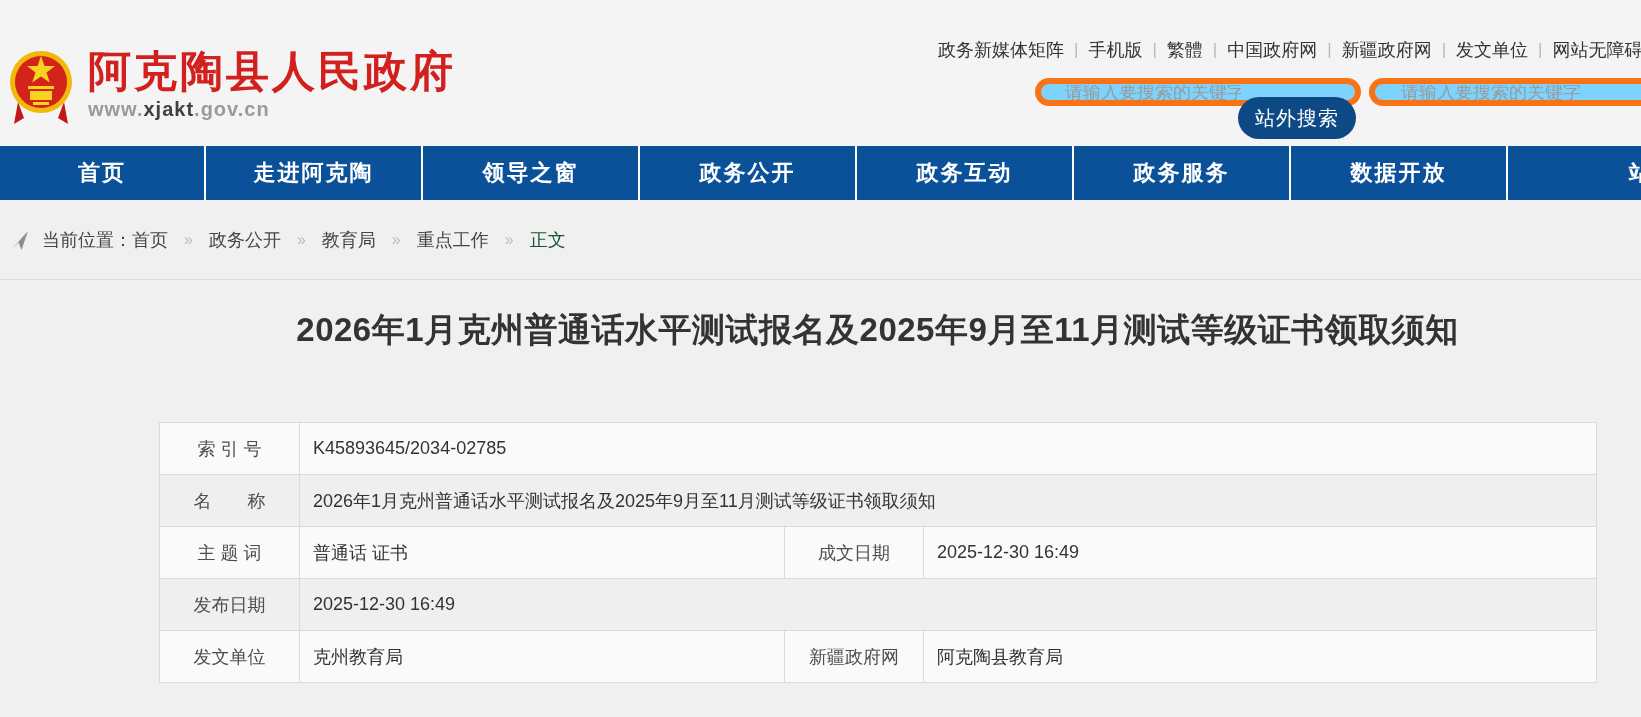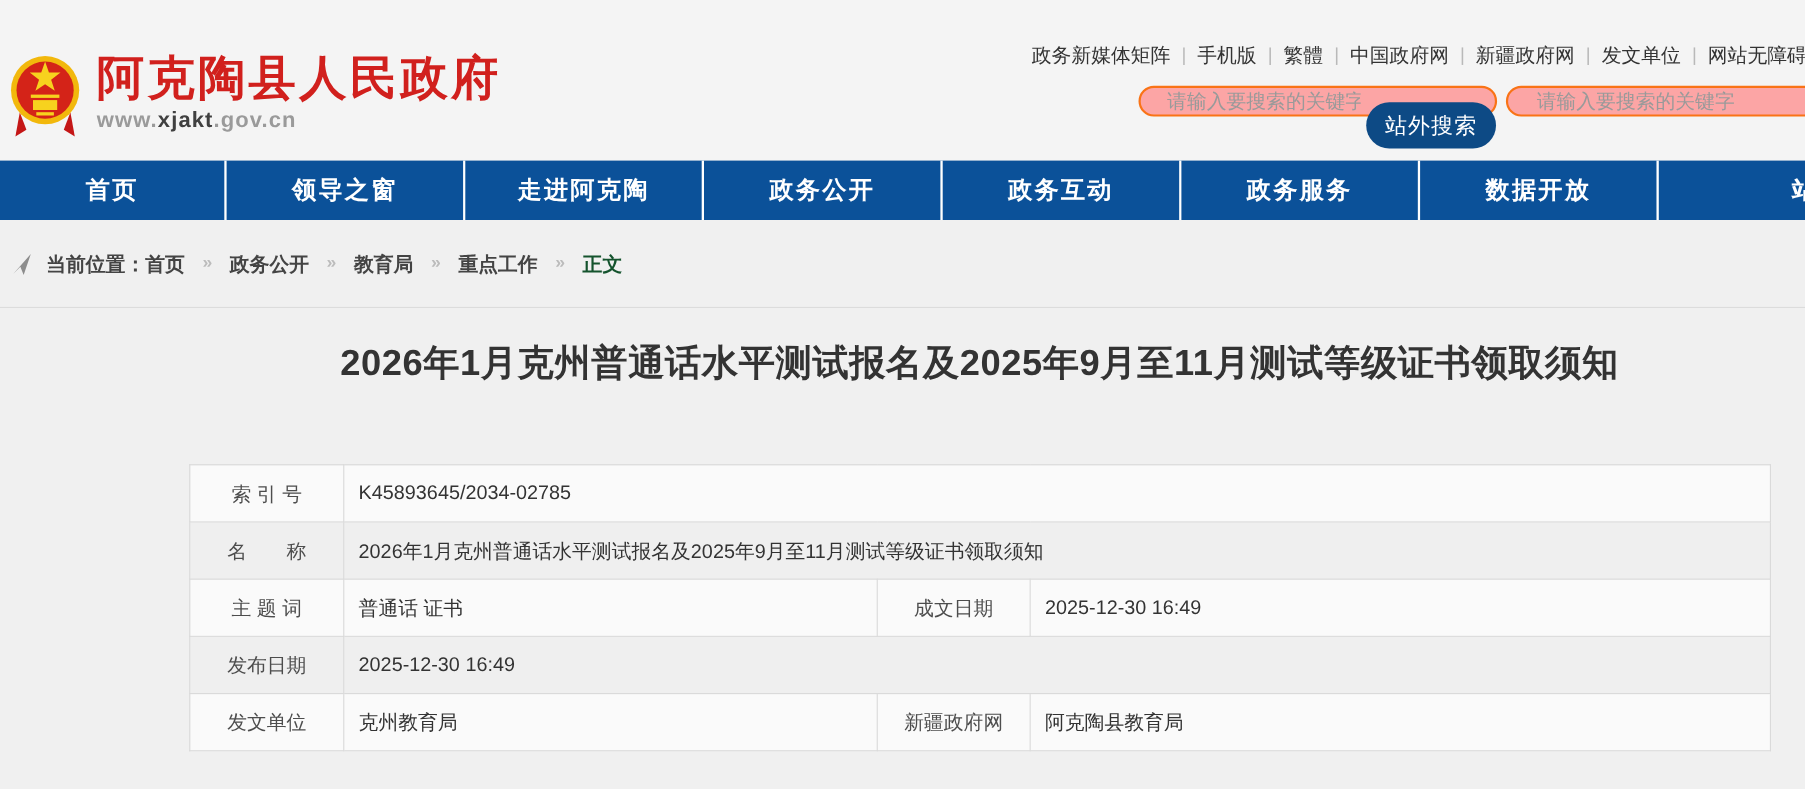--- a/index.html
+++ b/index.html
@@ -13,47 +13,47 @@
   .hdr { position:absolute; top:0; left:0; width:100%; height:146px; background:#f4f4f4; }
   .logo { position:absolute; left:8px; top:40px; display:flex; gap:14px; align-items:flex-start; cursor:pointer; }
   .site-text { padding-top:8px; }
   .site-name { font-size:43px; font-weight:bold; color:#d1201d; letter-spacing:3px; line-height:1.1; }
   .site-url  { margin-top:3px; font-size:20px; font-weight:bold; color:#9a9a9a; letter-spacing:1px; }
   .site-url .red { color:#404040; }
   .top-links { position:absolute; left:938px; top:38px; display:flex; align-items:center; white-space:nowrap; font-size:18px; color:#333; }
   .top-links .lnk { cursor:pointer; }
   .top-links .sep { color:#b9b9b9; margin:0 10px; font-size:17px; }
   .search-row { position:absolute; top:78px; left:1035px; display:flex; gap:8px; }
-  .pill { height:28px; background:#fca5a5; border:2px solid #f97316; border-radius:20px; position:relative; }
+  .pill { height:28px; background:#7dd3fc; border:6px solid #f97316; border-radius:20px; position:relative; }
   .pill1 { width:326px; }
   .pill2 { width:300px; }
   .pill input { border:none; outline:none; background:transparent; height:100%; font-size:18px; color:#333;
                 font-family:"Liberation Sans","DejaVu Sans",sans-serif; }
   .pill1 input { padding-left:24px; width:200px; }
   .pill2 input { padding-left:26px; width:260px; }
   .pill input::placeholder { color:#9a9a9a; }
   .search-btn { position:absolute; right:-1px; top:-1px; height:42px; width:118px; border:none; border-radius:21px;
                 background:#0d4a85; color:#fff; font-size:20px; cursor:pointer; letter-spacing:1px;
                 font-family:"Liberation Sans","DejaVu Sans",sans-serif;margin-top:14px; }
   
   .nav { position:absolute; top:146px; left:0; height:54px; display:flex; width:1900px; }
   .nav-item { background:#0b5199; color:#fff; font-size:22px; font-weight:bold; letter-spacing:2px;
               display:flex; align-items:center; justify-content:center; width:217px; height:54px;
               border-left:2px solid #fff; cursor:pointer; }
   .nav-item:first-child { width:204px; border-left:none; }
   .nav-item:last-child { width:340px; }
   
   .crumb { position:absolute; top:200px; left:0; width:100%; height:80px; border-bottom:1px solid #dcdcdc;
-           display:flex; align-items:center; padding-left:10px; font-size:18px; color:#444;font-weight:bold; }
+           display:flex; align-items:center; padding-left:10px; font-size:18px; color:#444; }
   .crumb .ic { margin-right:12px; display:inline-flex; }
   .crumb .c-sep { color:#bcbcbc; margin:0 16px; font-size:16px; }
   .crumb .c-lnk { cursor:pointer; }
   .crumb .c-cur { color:#14532d; }
   
-  .main { position:absolute; top:280px; left:172px; width:1437px; }
+  .main { position:absolute; top:280px; left:159px; width:1437px; }
   .art-title { margin-top:28px; text-align:center; font-size:33px; font-weight:bold; color:#333; letter-spacing:0.5px; line-height:44px; }
   table.info { margin-top:70px; width:1437px; border-collapse:collapse; table-layout:fixed; font-size:18px; }
   table.info td { border:1px solid #dadada; height:52px; }
   table.info tr:nth-child(odd)  { background:#fafafa; }
   table.info tr:nth-child(even) { background:#efefef; }
   td.lbl { text-align:center; color:#4d4d4d; }
   td.val { padding-left:13px; color:#333; }
 </style>
 </head>
 <body>
@@ -103,22 +103,22 @@
         <button class="search-btn">站外搜索</button>
       </div>
       <div class="pill pill2">
         <input type="text" placeholder="请输入要搜索的关键字" style="">
       </div>
     </div>
   </div>
 
   <div class="nav">
     <div class="nav-item">首页</div>
+    <div class="nav-item">走进阿克陶</div>
     <div class="nav-item">领导之窗</div>
-    <div class="nav-item">走进阿克陶</div>
     <div class="nav-item">政务公开</div>
     <div class="nav-item">政务互动</div>
     <div class="nav-item">政务服务</div>
     <div class="nav-item">数据开放</div>
     <div class="nav-item">站群导航</div>
   </div>
 
   <div class="crumb">
     <span class="ic">
       <svg width="20" height="22" viewBox="0 0 20 22">

